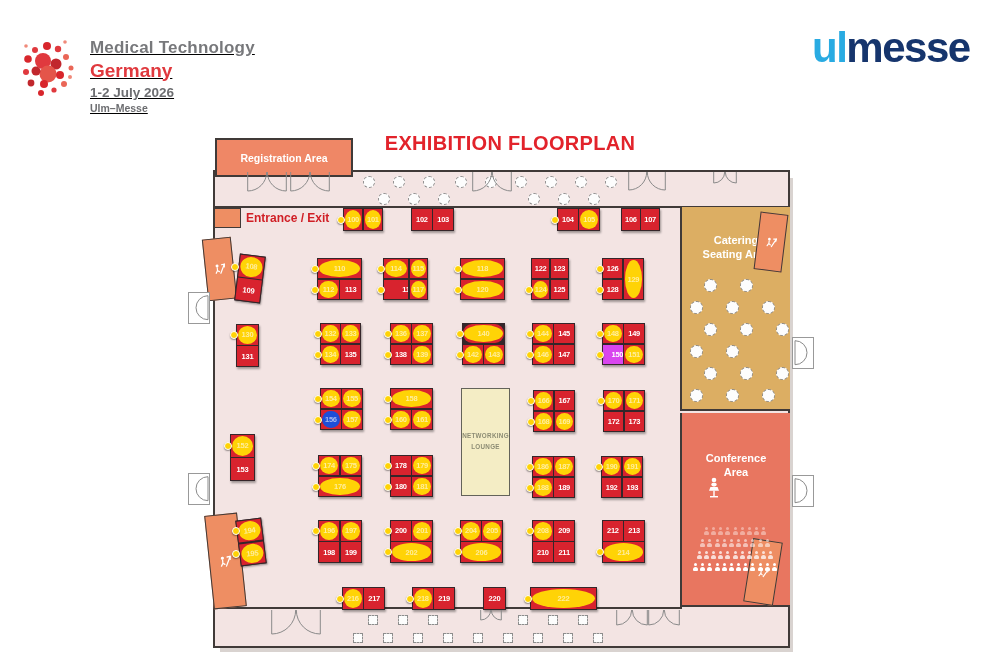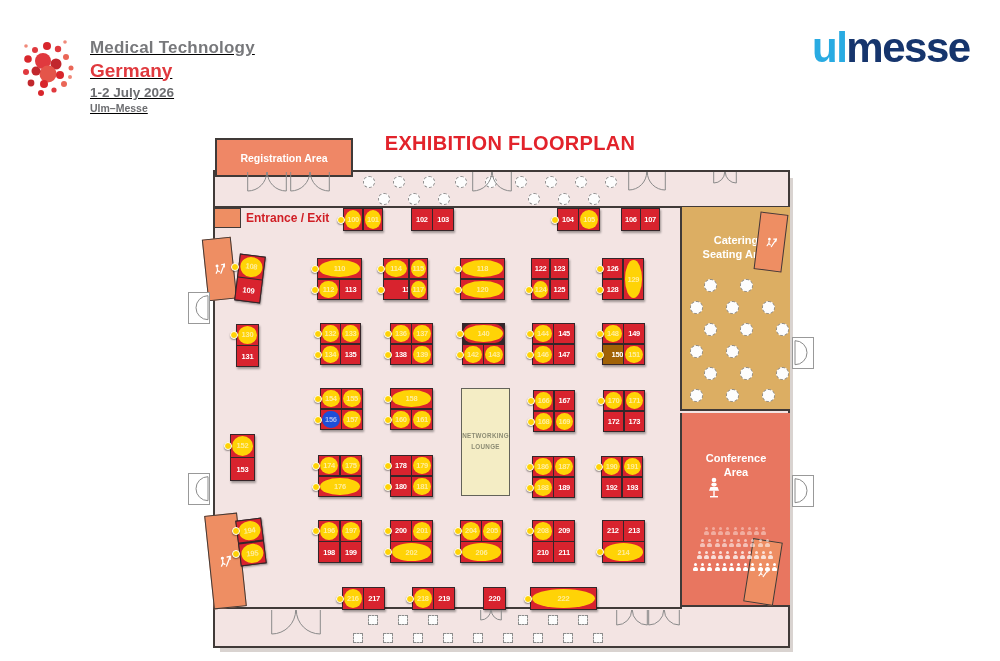--- a/index.html
+++ b/index.html
@@ -417,21 +417,21 @@
       <div class="pin" style="position: absolute; left: 526px; top: 350.5px;"></div>
       <div class="booth-block" style="position: absolute; left: 602px; top: 323px; width: 43px; height: 42px; grid-template-columns: repeat(2, 1fr); grid-template-rows: repeat(2, 1fr); background: rgb(53, 38, 42);">
         <div class="cell" style="background: rgb(216, 35, 46); grid-area: 1 / 1 / span 1 / span 1;">
           <div class="ovalfill" style="background: rgb(255, 211, 6);">
             <span class="num">148</span>
           </div>
         </div>
         <div class="cell" style="background: rgb(216, 35, 46); grid-area: 1 / 2 / span 1 / span 1;">
           <span class="num">149</span>
         </div>
-        <div class="cell" style="background: #a16207; grid-area: 2 / 1 / span 1 / span 1; padding-left: 9px;">
+        <div class="cell" style="background: #d946ef; grid-area: 2 / 1 / span 1 / span 1; padding-left: 9px;">
           <span class="num">150</span>
         </div>
         <div class="cell" style="background: rgb(216, 35, 46); grid-area: 2 / 2 / span 1 / span 1;">
           <div class="ovalfill" style="background: rgb(255, 211, 6);">
             <span class="num">151</span>
           </div>
         </div>
       </div>
       <div class="pin" style="position: absolute; left: 596px; top: 329.5px;"></div>
       <div class="pin" style="position: absolute; left: 596px; top: 350.5px;"></div>

